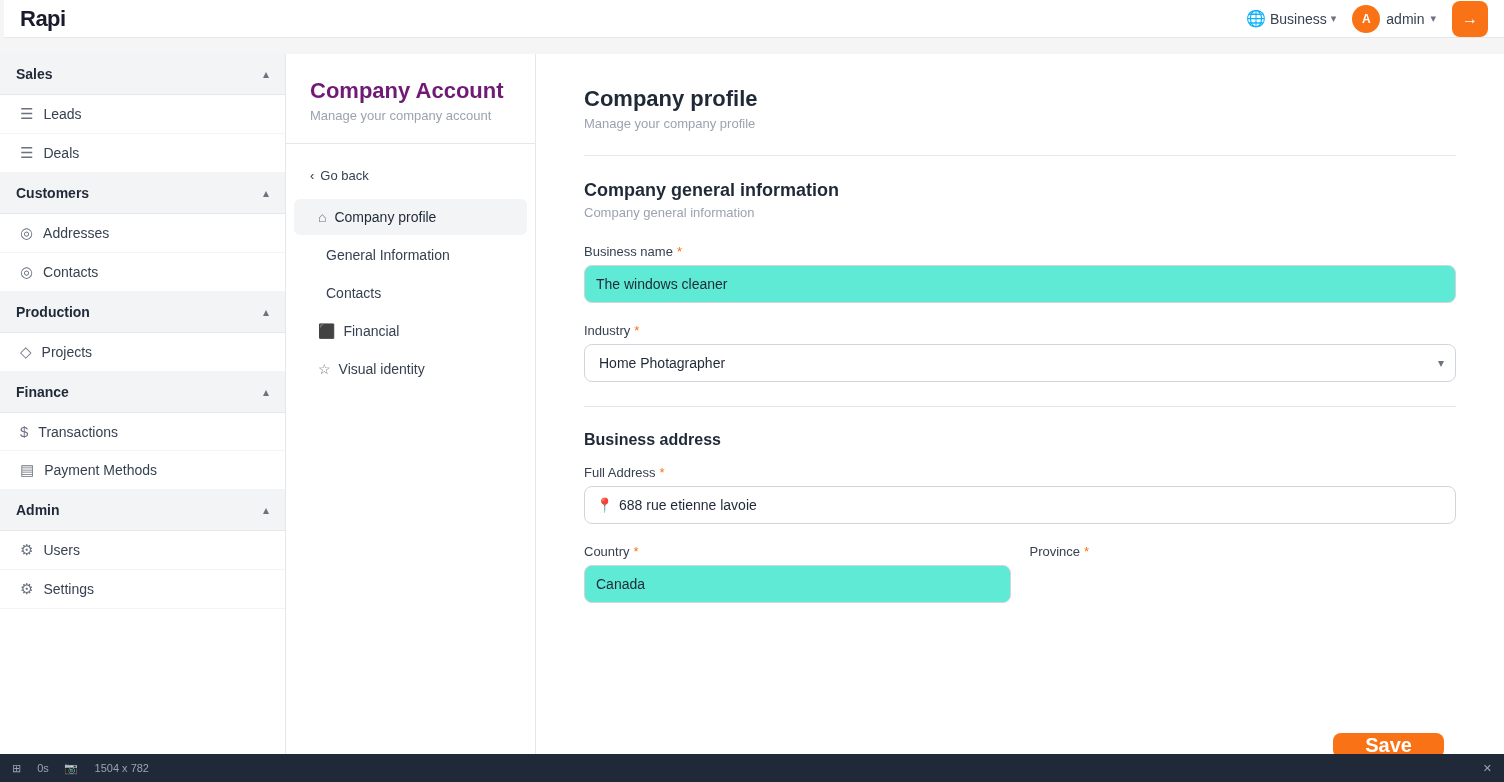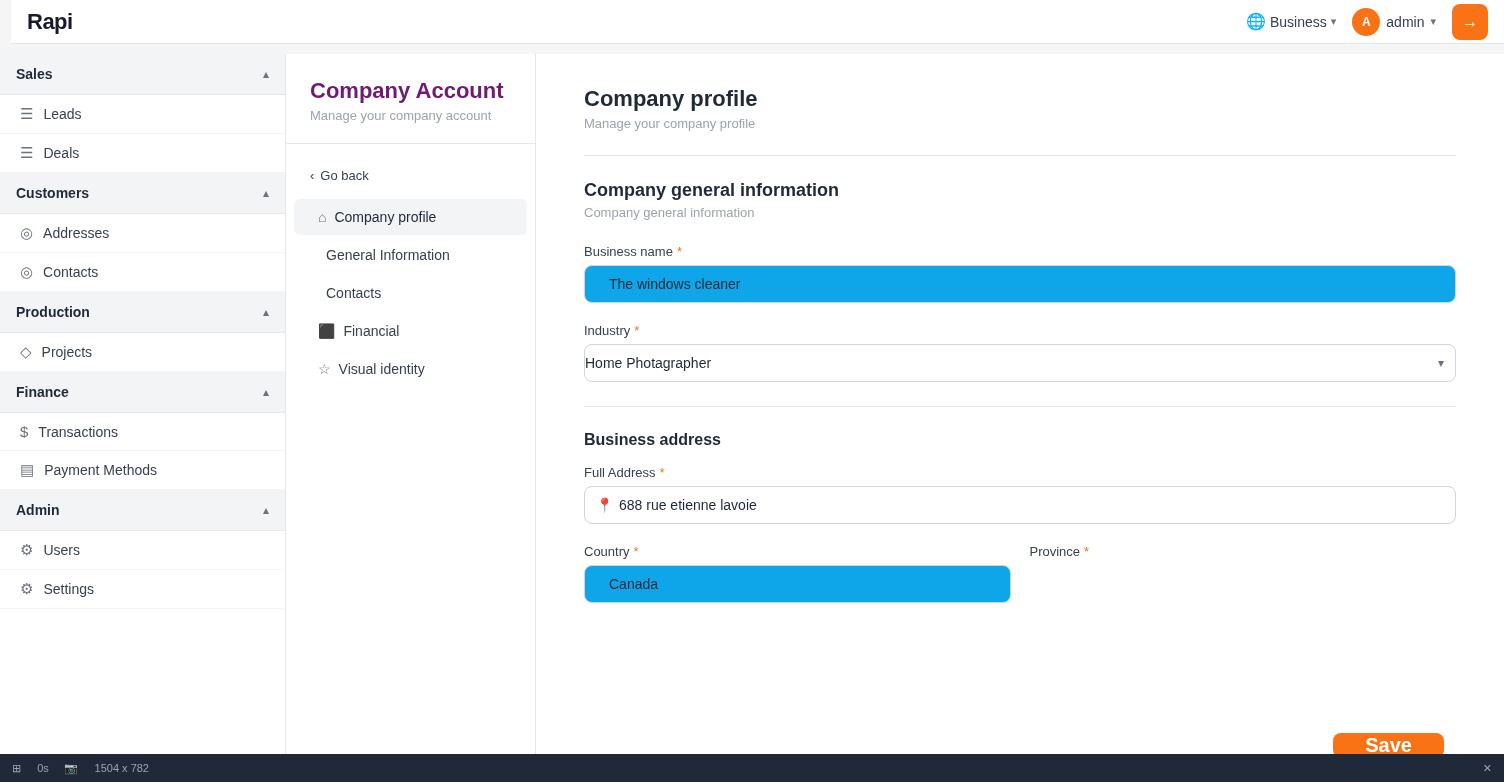--- a/index.html
+++ b/index.html
@@ -1,28 +1,28 @@
 <!DOCTYPE html>
 <html><head>
   <meta charset="utf-8">
   <style>
     * { box-sizing: border-box; margin: 0; padding: 0; }
     body { font-family: -apple-system, BlinkMacSystemFont, 'Segoe UI', sans-serif; background: #f5f5f5; display: flex; flex-direction: column; height: 782px; overflow: hidden; }
 
     
     .topbar {
-      height: 44px;
+      height: 38px;
       background: #fff;
       display: flex;
       align-items: center;
       justify-content: flex-end;
       padding: 0 16px;
       border-bottom: 1px solid #e5e7eb;
       position: fixed;
-      top: 0; left: 11px; right: 0;
+      top: 0; left: 4px; right: 0;
       z-index: 100;
     }
     .topbar-left {
       position: absolute;
       left: 16px;
       display: flex;
       align-items: center;
     }
     .logo {
       font-size: 22px;
@@ -209,31 +209,31 @@
       font-weight: 500;
       color: #374151;
       margin-bottom: 6px;
       display: flex;
       align-items: center;
       gap: 4px;
     }
     .required { color: #f97316; }
     .form-input {
       width: 100%;
-      padding: 10px 24px;
+      padding: 10px 11px;
       border: 1px solid #d1d5db;
       border-radius: 8px;
       font-size: 14px;
       color: #1f2937;
-      background: #0ea5e9;
+      background: #5eead4;
       outline: none;
     }
     .form-select {
       width: 100%;
-      padding: 10px 0;
+      padding: 10px 14px;
       border: 1px solid #d1d5db;
       border-radius: 8px;
       font-size: 14px;
       color: #1f2937;
       background: #fff;
       outline: none;
       appearance: none;
       cursor: pointer;
     }
     .select-wrapper {

